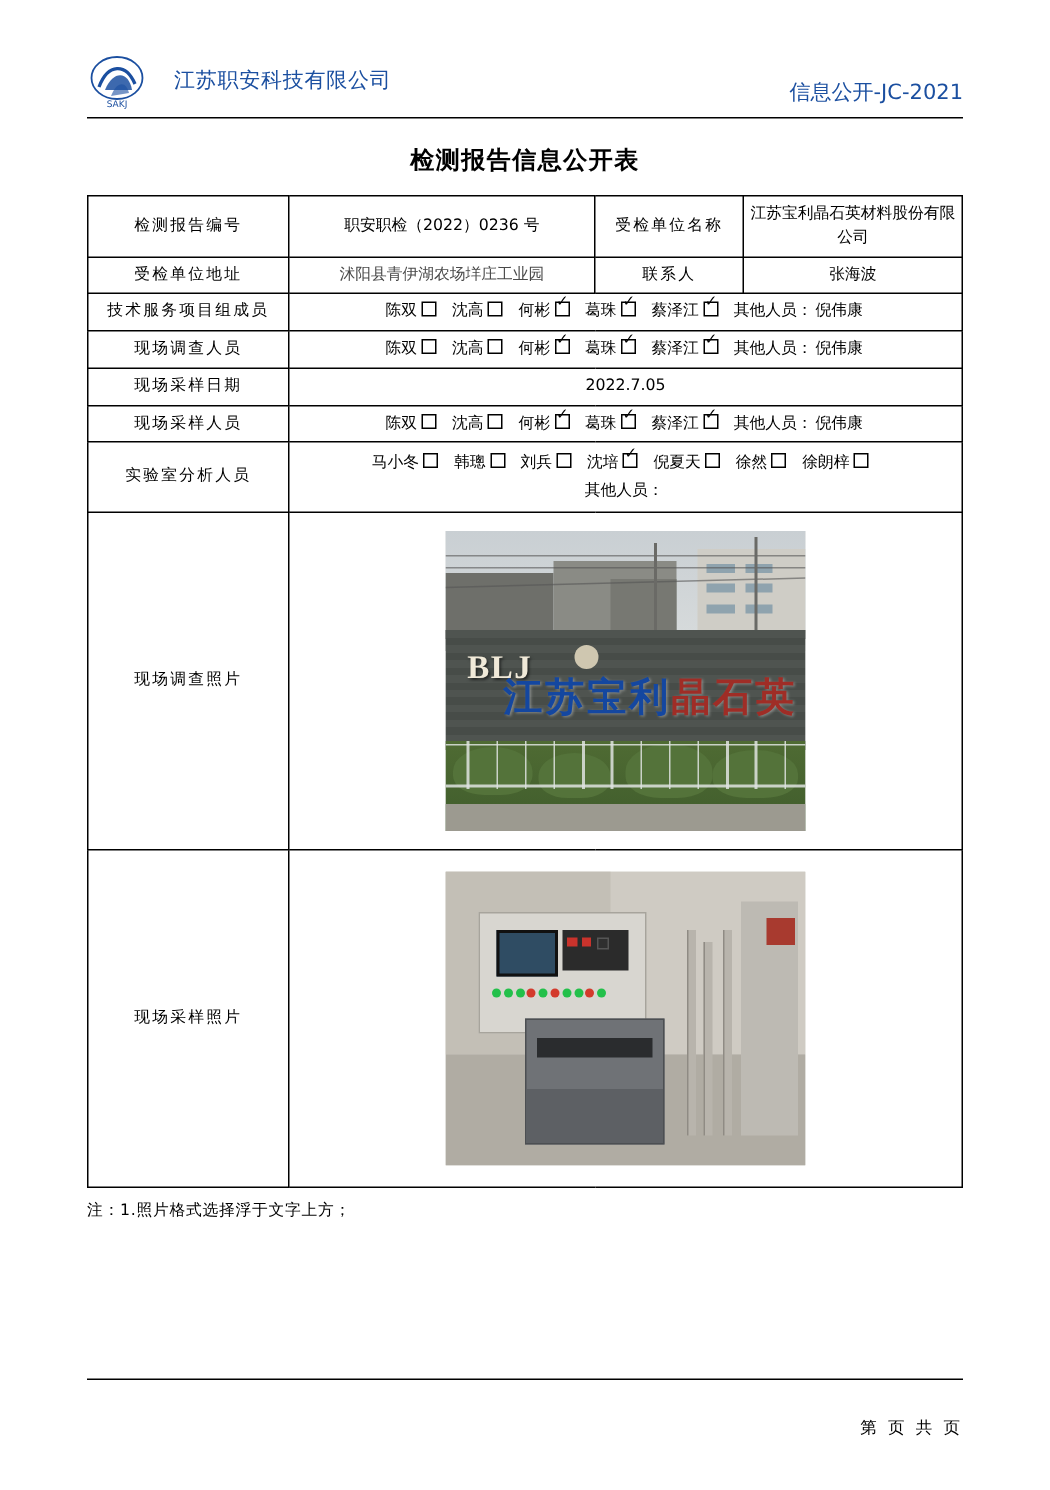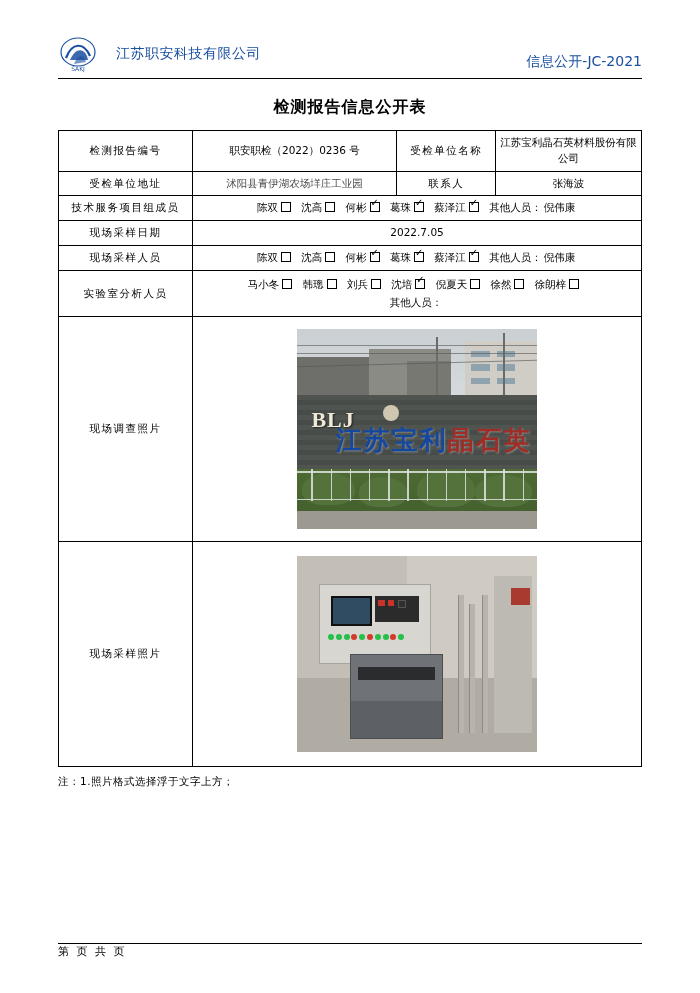--- a/index.html
+++ b/index.html
@@ -131,22 +131,22 @@
     margin-top: 8px;
     letter-spacing: 0.5px;
     font-family: "DejaVu Sans", "Liberation Sans", sans-serif;
   }
   .footer {
     position: absolute;
     left: 58px;
     right: 58px;
     bottom: 34px;
     border-top: 1.1px solid #000;
-    padding-top: 0;
-    text-align: left;
+    padding-top: 24px;
+    text-align: right;
     font-size: 11px;
     font-family: "DejaVu Sans", "Liberation Sans", sans-serif;
     letter-spacing: 2px;
   }
   
   .scene1 { position: absolute; inset: 0; background: #b9bdbd; }
   .sky1 { position: absolute; left:0; top:0; width:100%; height:34%; background: linear-gradient(#c9cfd3, #d6dadb); }
   .bld-left { position:absolute; left:0; top:14%; width:30%; height:26%; background:#6e6f6a; }
   .bld-mid { position:absolute; left:30%; top:10%; width:34%; height:30%; background:#8a8b85; }
   .bld-mid2 { position:absolute; left:46%; top:16%; width:18%; height:24%; background:#777872; }
@@ -255,20 +255,31 @@
           <span class="nm">陈双</span><span class="cb"></span>
           <span class="nm">沈高</span><span class="cb"></span>
           <span class="nm">何彬</span><span class="cb checked"></span>
           <span class="nm">葛珠</span><span class="cb checked"></span>
           <span class="nm">蔡泽江</span><span class="cb checked"></span>
           <span class="nm">其他人员：</span><span class="nm">倪伟康</span>
         </td>
       </tr>
 
 
+      <tr>
+        <td class="lbl">现场调查人员</td>
+        <td class="members" colspan="3">
+          <span class="nm">陈双</span><span class="cb"></span>
+          <span class="nm">沈高</span><span class="cb"></span>
+          <span class="nm">何彬</span><span class="cb checked"></span>
+          <span class="nm">葛珠</span><span class="cb checked"></span>
+          <span class="nm">蔡泽江</span><span class="cb checked"></span>
+          <span class="nm">其他人员：</span><span class="nm">倪伟康</span>
+        </td>
+      </tr>
 
       <tr>
         <td class="lbl">现场采样日期</td>
         <td colspan="3">2022.7.05</td>
       </tr>
 
       <tr>
         <td class="lbl">现场采样人员</td>
         <td class="members" colspan="3">
           <span class="nm">陈双</span><span class="cb"></span>

